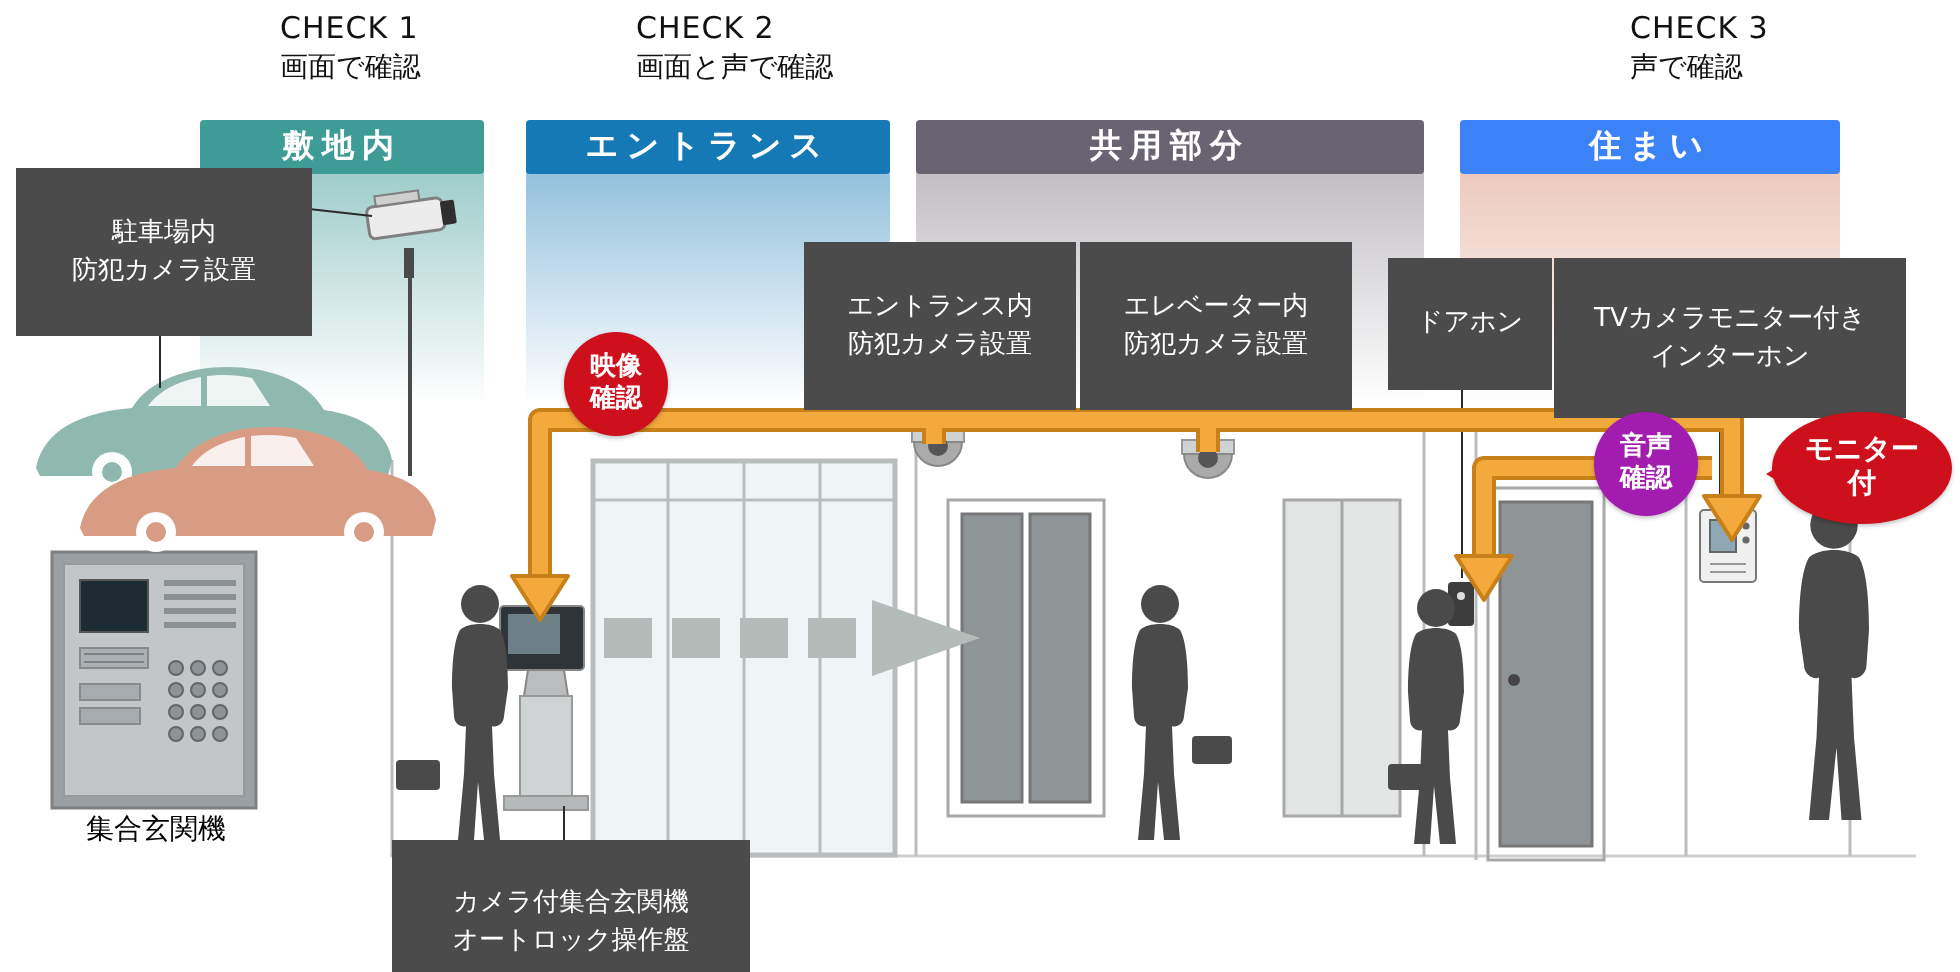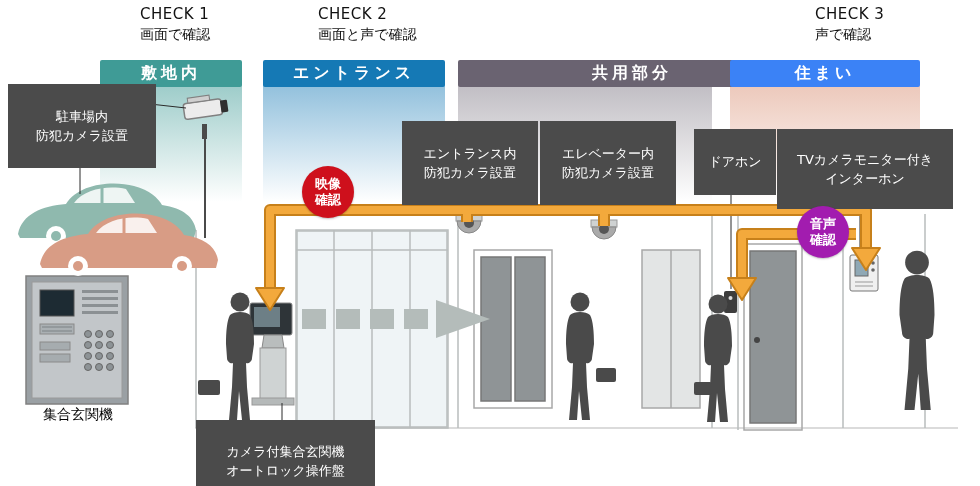--- a/index.html
+++ b/index.html
@@ -207,21 +207,21 @@
       <g fill="#f3a93c" stroke="#c7801a" stroke-width="2">
         <polygon points="256,288 284,288 270,310"></polygon>
         <polygon points="852,248 880,248 866,270"></polygon>
         <polygon points="728,278 756,278 742,300"></polygon>
       </g>
     </g>
   </svg>
 
   <div class="zonebar" style="left: 100px; width: 142px; background-color: rgb(63, 155, 150);">敷地内</div>
   <div class="zonebar" style="left: 263px; width: 182px; background-color: rgb(21, 121, 181);">エントランス</div>
-  <div class="zonebar" style="left: 458px; width: 254px; background-color: rgb(106, 99, 113); padding-left: 47px;">共用部分</div>
+  <div class="zonebar" style="left: 458px; width: 254px; background-color: rgb(106, 99, 113);">共用部分</div>
   <div class="zonebar" style="left: 730px; width: 190px; background-color: #3b82f6;">住まい</div>
 
   <div class="check" style="left:140px;top:5px">
     <div class="t">CHECK 1</div>
     <div class="s">画面で確認</div>
   </div>
   <div class="check" style="left:318px;top:5px">
     <div class="t">CHECK 2</div>
     <div class="s">画面と声で確認</div>
   </div>
@@ -236,18 +236,20 @@
 防犯カメラ設置</div>
   <div class="callout" style="left:540px;top:121px;width:130px;height:54px">エレベーター内
 防犯カメラ設置</div>
   <div class="callout" style="left:694px;top:129px;width:76px;height:36px">ドアホン</div>
   <div class="callout" style="left:777px;top:129px;width:170px;height:50px">TVカメラモニター付き
 インターホン</div>
   <div class="callout" style="left:196px;top:420px;width:173px;height:52px">カメラ付集合玄関機
 オートロック操作盤</div>
   <div class="plain-label" style="left:28px;top:406px;width:100px">集合玄関機</div>
 
-  <div class="badge" style="left: 302px; top: 166px; background-color: rgb(206, 16, 28);">映像
+  <div class="badge" style="left: 282px; top: 166px; background-color: rgb(206, 16, 28);">映像
 確認</div>
   <div class="badge" style="left: 797px; top: 206px; background-color: #a21caf;">音声
 確認</div>
+  <div class="bubble" style="background-color: rgb(206, 16, 28);">モニター
+付</div>
 
 </div>
 
 </body></html>

